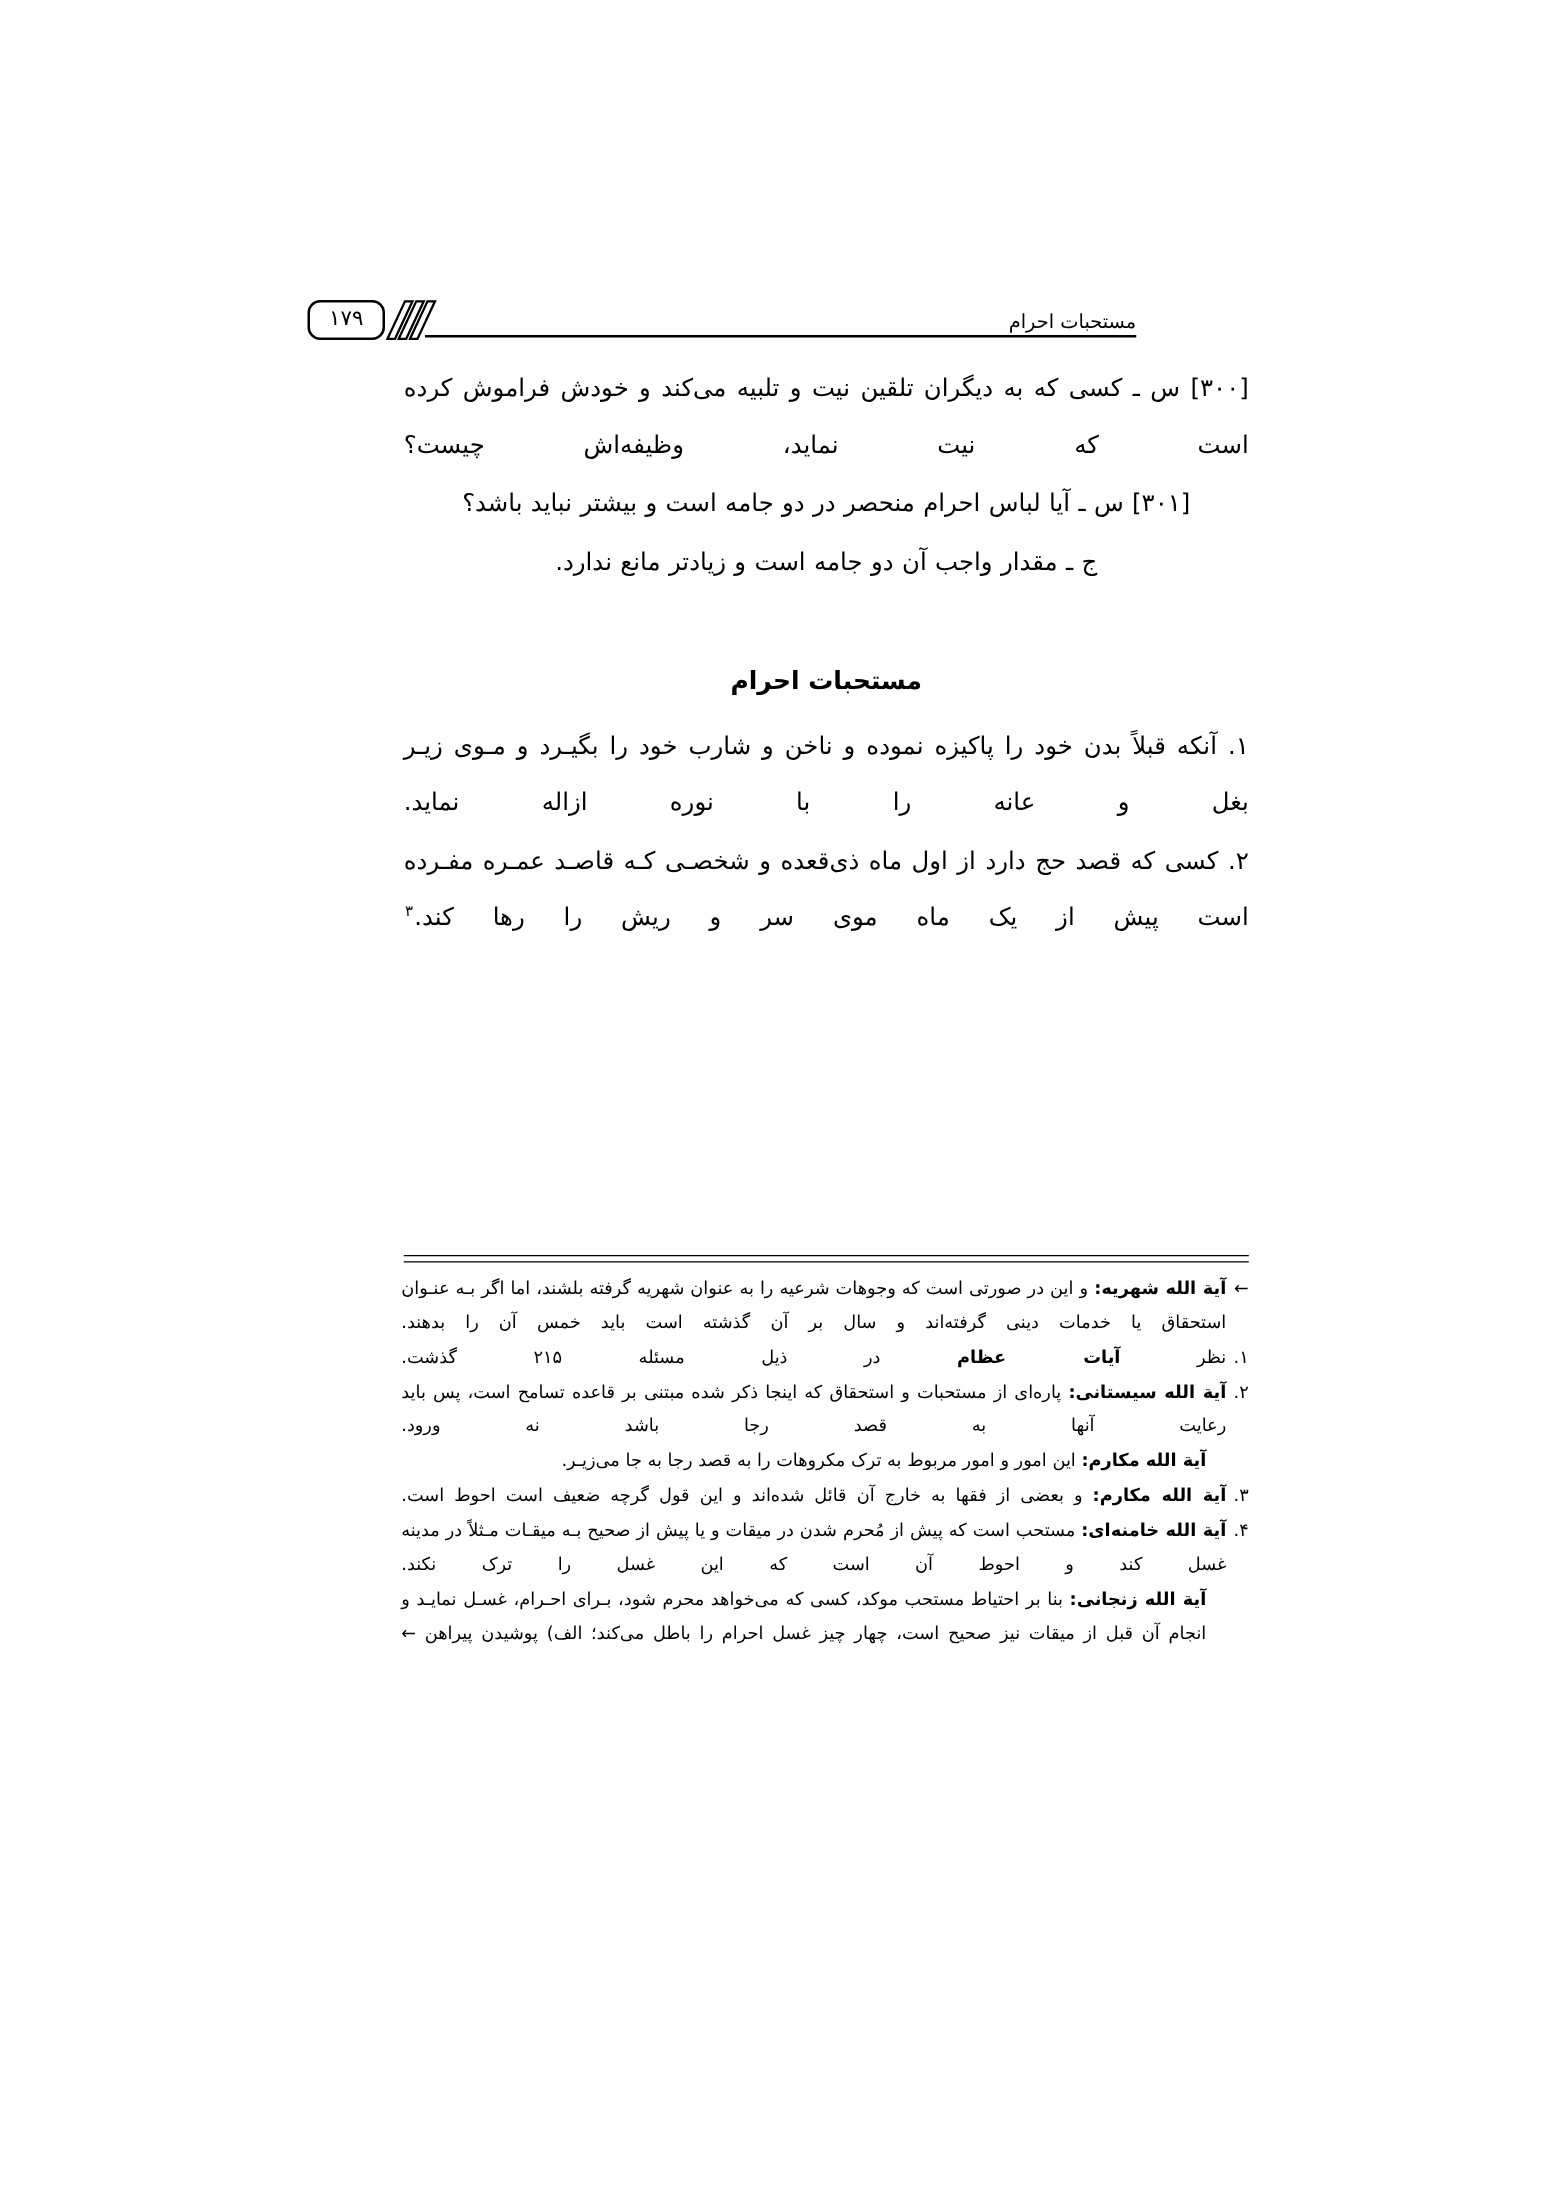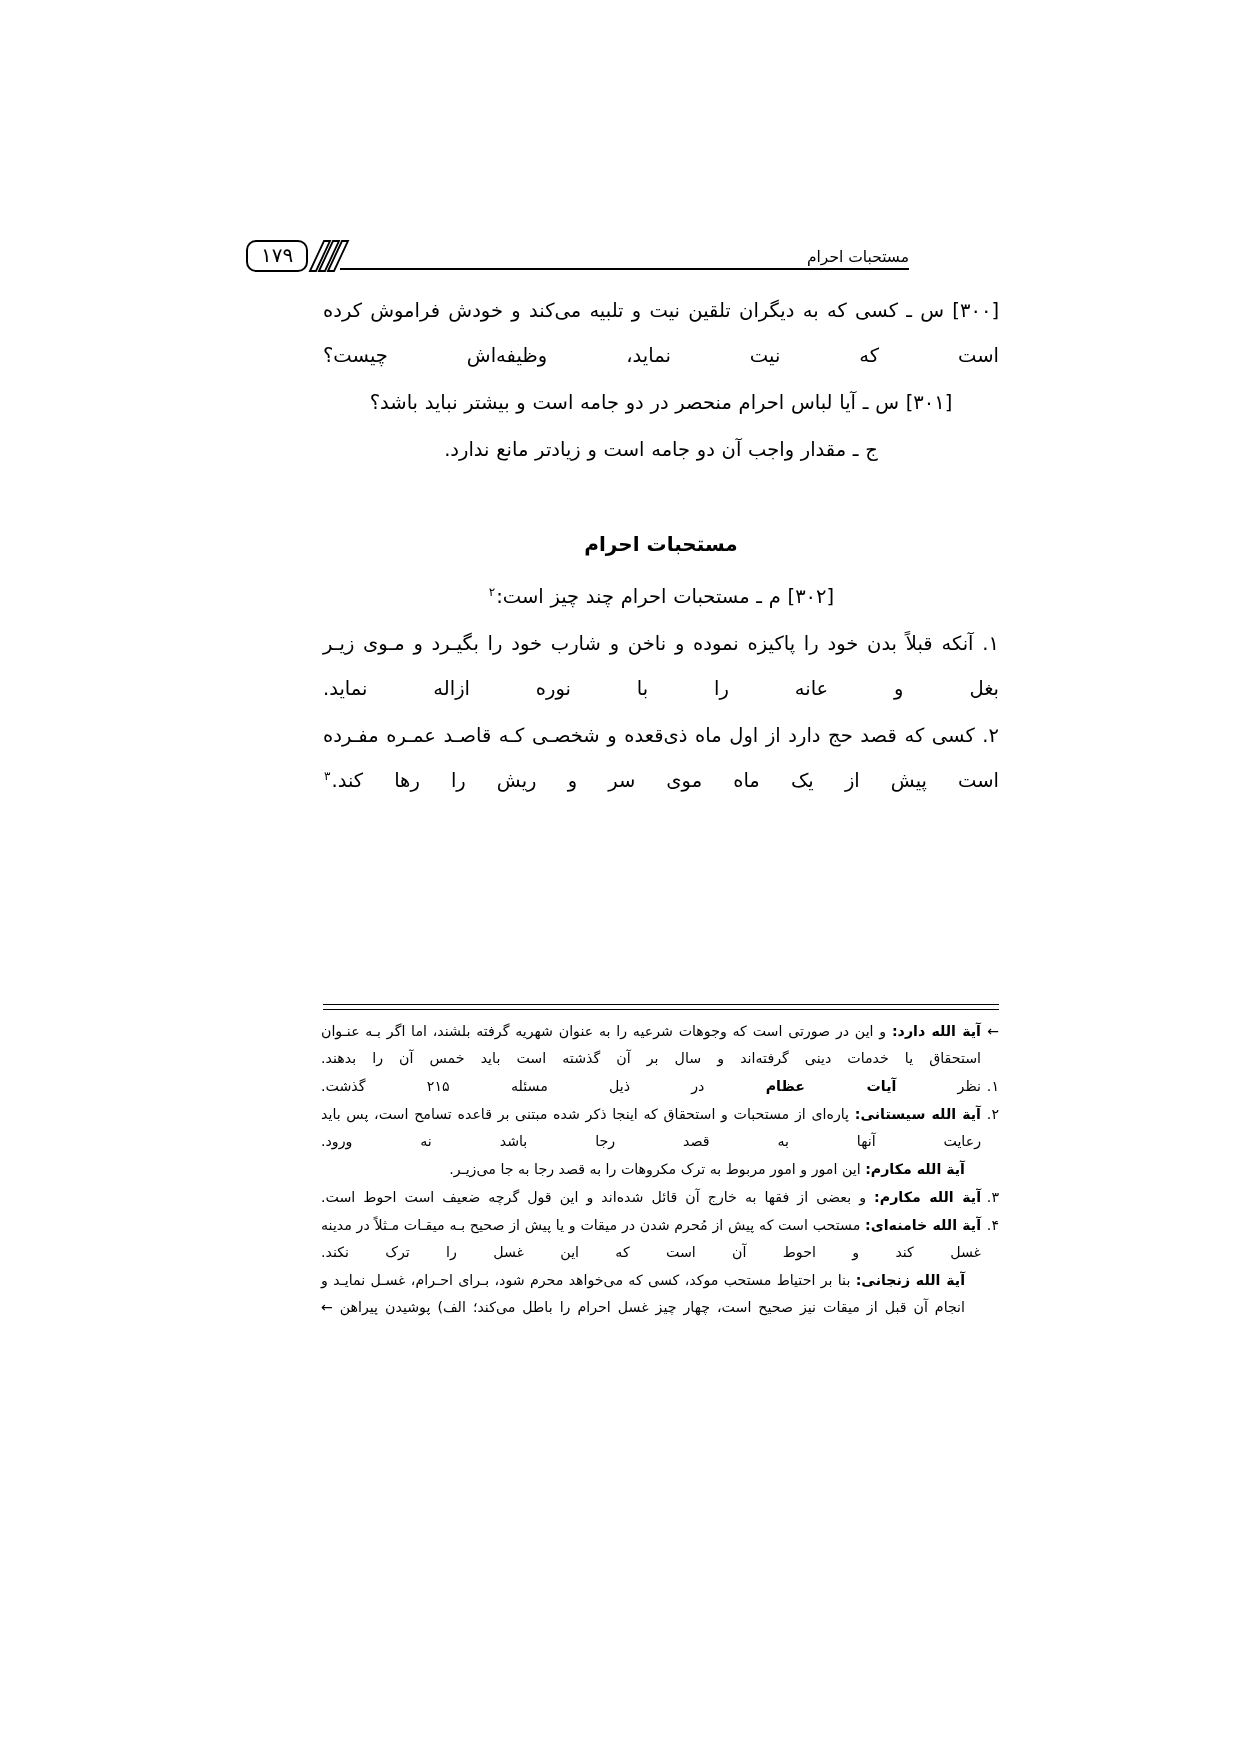--- a/index.html
+++ b/index.html
@@ -48,21 +48,21 @@
     height: 32px;
     border: 2px solid #000;
     border-radius: 10px 10px 10px 10px;
     box-sizing: border-box;
     display: flex;
     align-items: center;
     justify-content: center;
   }
   .folio-num {
     font-family: "DejaVu Sans", "Liberation Sans", sans-serif;
-    font-size: 20px;
+    font-size: 17px;
     line-height: 1;
     letter-spacing: 0.5px;
     transform: translateY(-1px);
   }
   .folio-slashes {
     position: absolute;
     bottom: -2px;
     left: 76px;
     width: 44px;
     height: 32px;
@@ -192,35 +192,34 @@
 
 
     <p class="para last-center"><span>[۳۰۱] س ـ آیا لباس احرام منحصر در دو جامه است و بیشتر نباید باشد؟</span></p>
 
     <p class="para last-center"><span>ج ـ مقدار واجب آن دو جامه است و زیادتر مانع ندارد.</span></p>
 
     <div class="spacer-md"></div>
 
     <h2 class="section-title">مستحبات احرام</h2>
 
-    <p class="para last-center"><span>[۳۰۲] م ـ مستحبات احرام چند چیز است:</span><sup class="fn">۲</sup></p>
 
     <p class="para"><span>۱.</span> <span>آنکه قبلاً بدن خود را پاکیزه نموده و ناخن و شارب خود را بگیـرد و مـوی زیـر بغل و عانه را با نوره ازاله نماید.</span></p>
 
     <p class="para"><span>۲.</span> <span>کسی که قصد حج دارد از اول ماه ذی‌قعده و شخصـی کـه قاصـد عمـره مفـرده است پیش از یک ماه موی سر و ریش را رها کند.</span><sup class="fn">۳</sup></p>
 
 
   </div>
 
   <div class="fn-rule"></div>
 
   <div class="footnotes">
 
     <p class="fn-item justified">
-      <span class="fn-marker arrow-in">←</span><b class="auth">آیة الله دارد:</b> <span>و این در صورتی است که وجوهات شرعیه را به عنوان شهریه گرفته بلشند، اما اگر بـه عنـوان استحقاق یا خدمات دینی گرفته‌اند و سال بر آن گذشته است باید خمس آن را بدهند.</span>
+      <span class="fn-marker arrow-in">←</span><b class="auth">آیة الله شهریه:</b> <span>و این در صورتی است که وجوهات شرعیه را به عنوان شهریه گرفته بلشند، اما اگر بـه عنـوان استحقاق یا خدمات دینی گرفته‌اند و سال بر آن گذشته است باید خمس آن را بدهند.</span>
     </p>
 
     <p class="fn-item justified">
       <span class="fn-marker">۱.</span><span>نظر </span><b class="auth">آیات عظام</b><span> در ذیل مسئله ۲۱۵ گذشت.</span>
     </p>
 
     <p class="fn-item justified">
       <span class="fn-marker">۲.</span><b class="auth">آیة الله سیستانی:</b><span> پاره‌ای از مستحبات و استحقاق که اینجا ذکر شده مبتنی بر قاعده تسامح است، پس باید رعایت آنها به قصد رجا باشد نه ورود.</span>
     </p>
 

